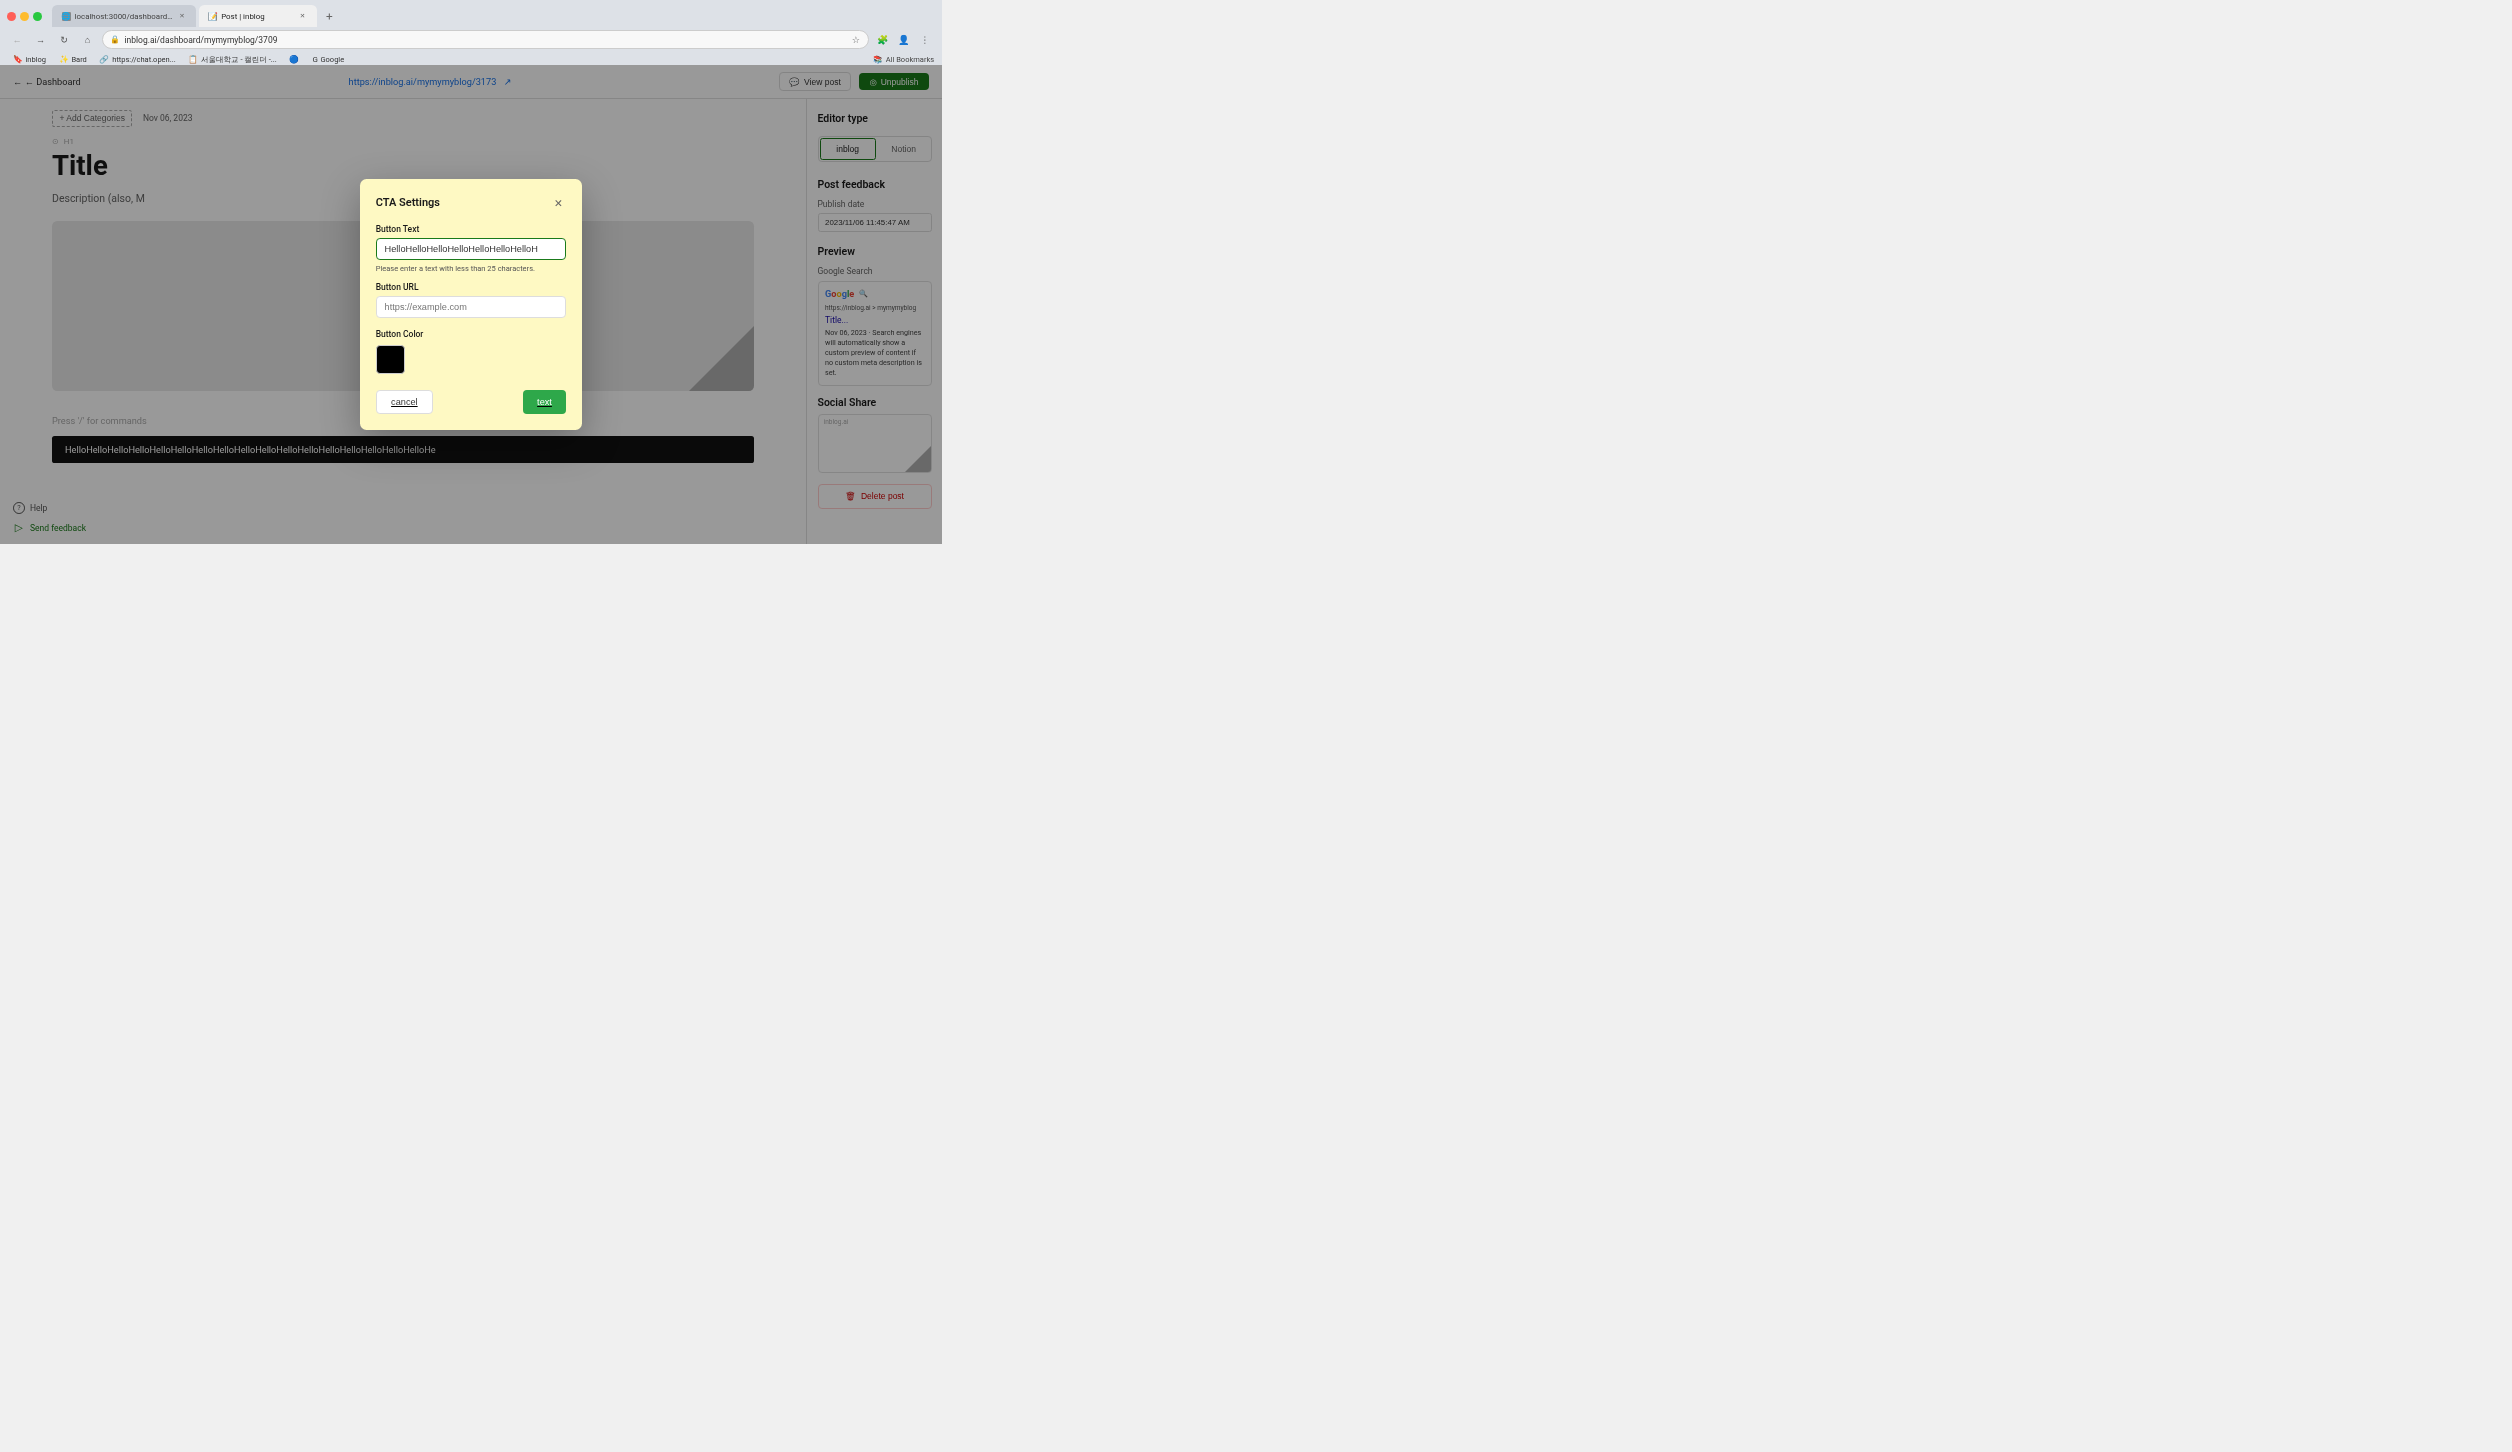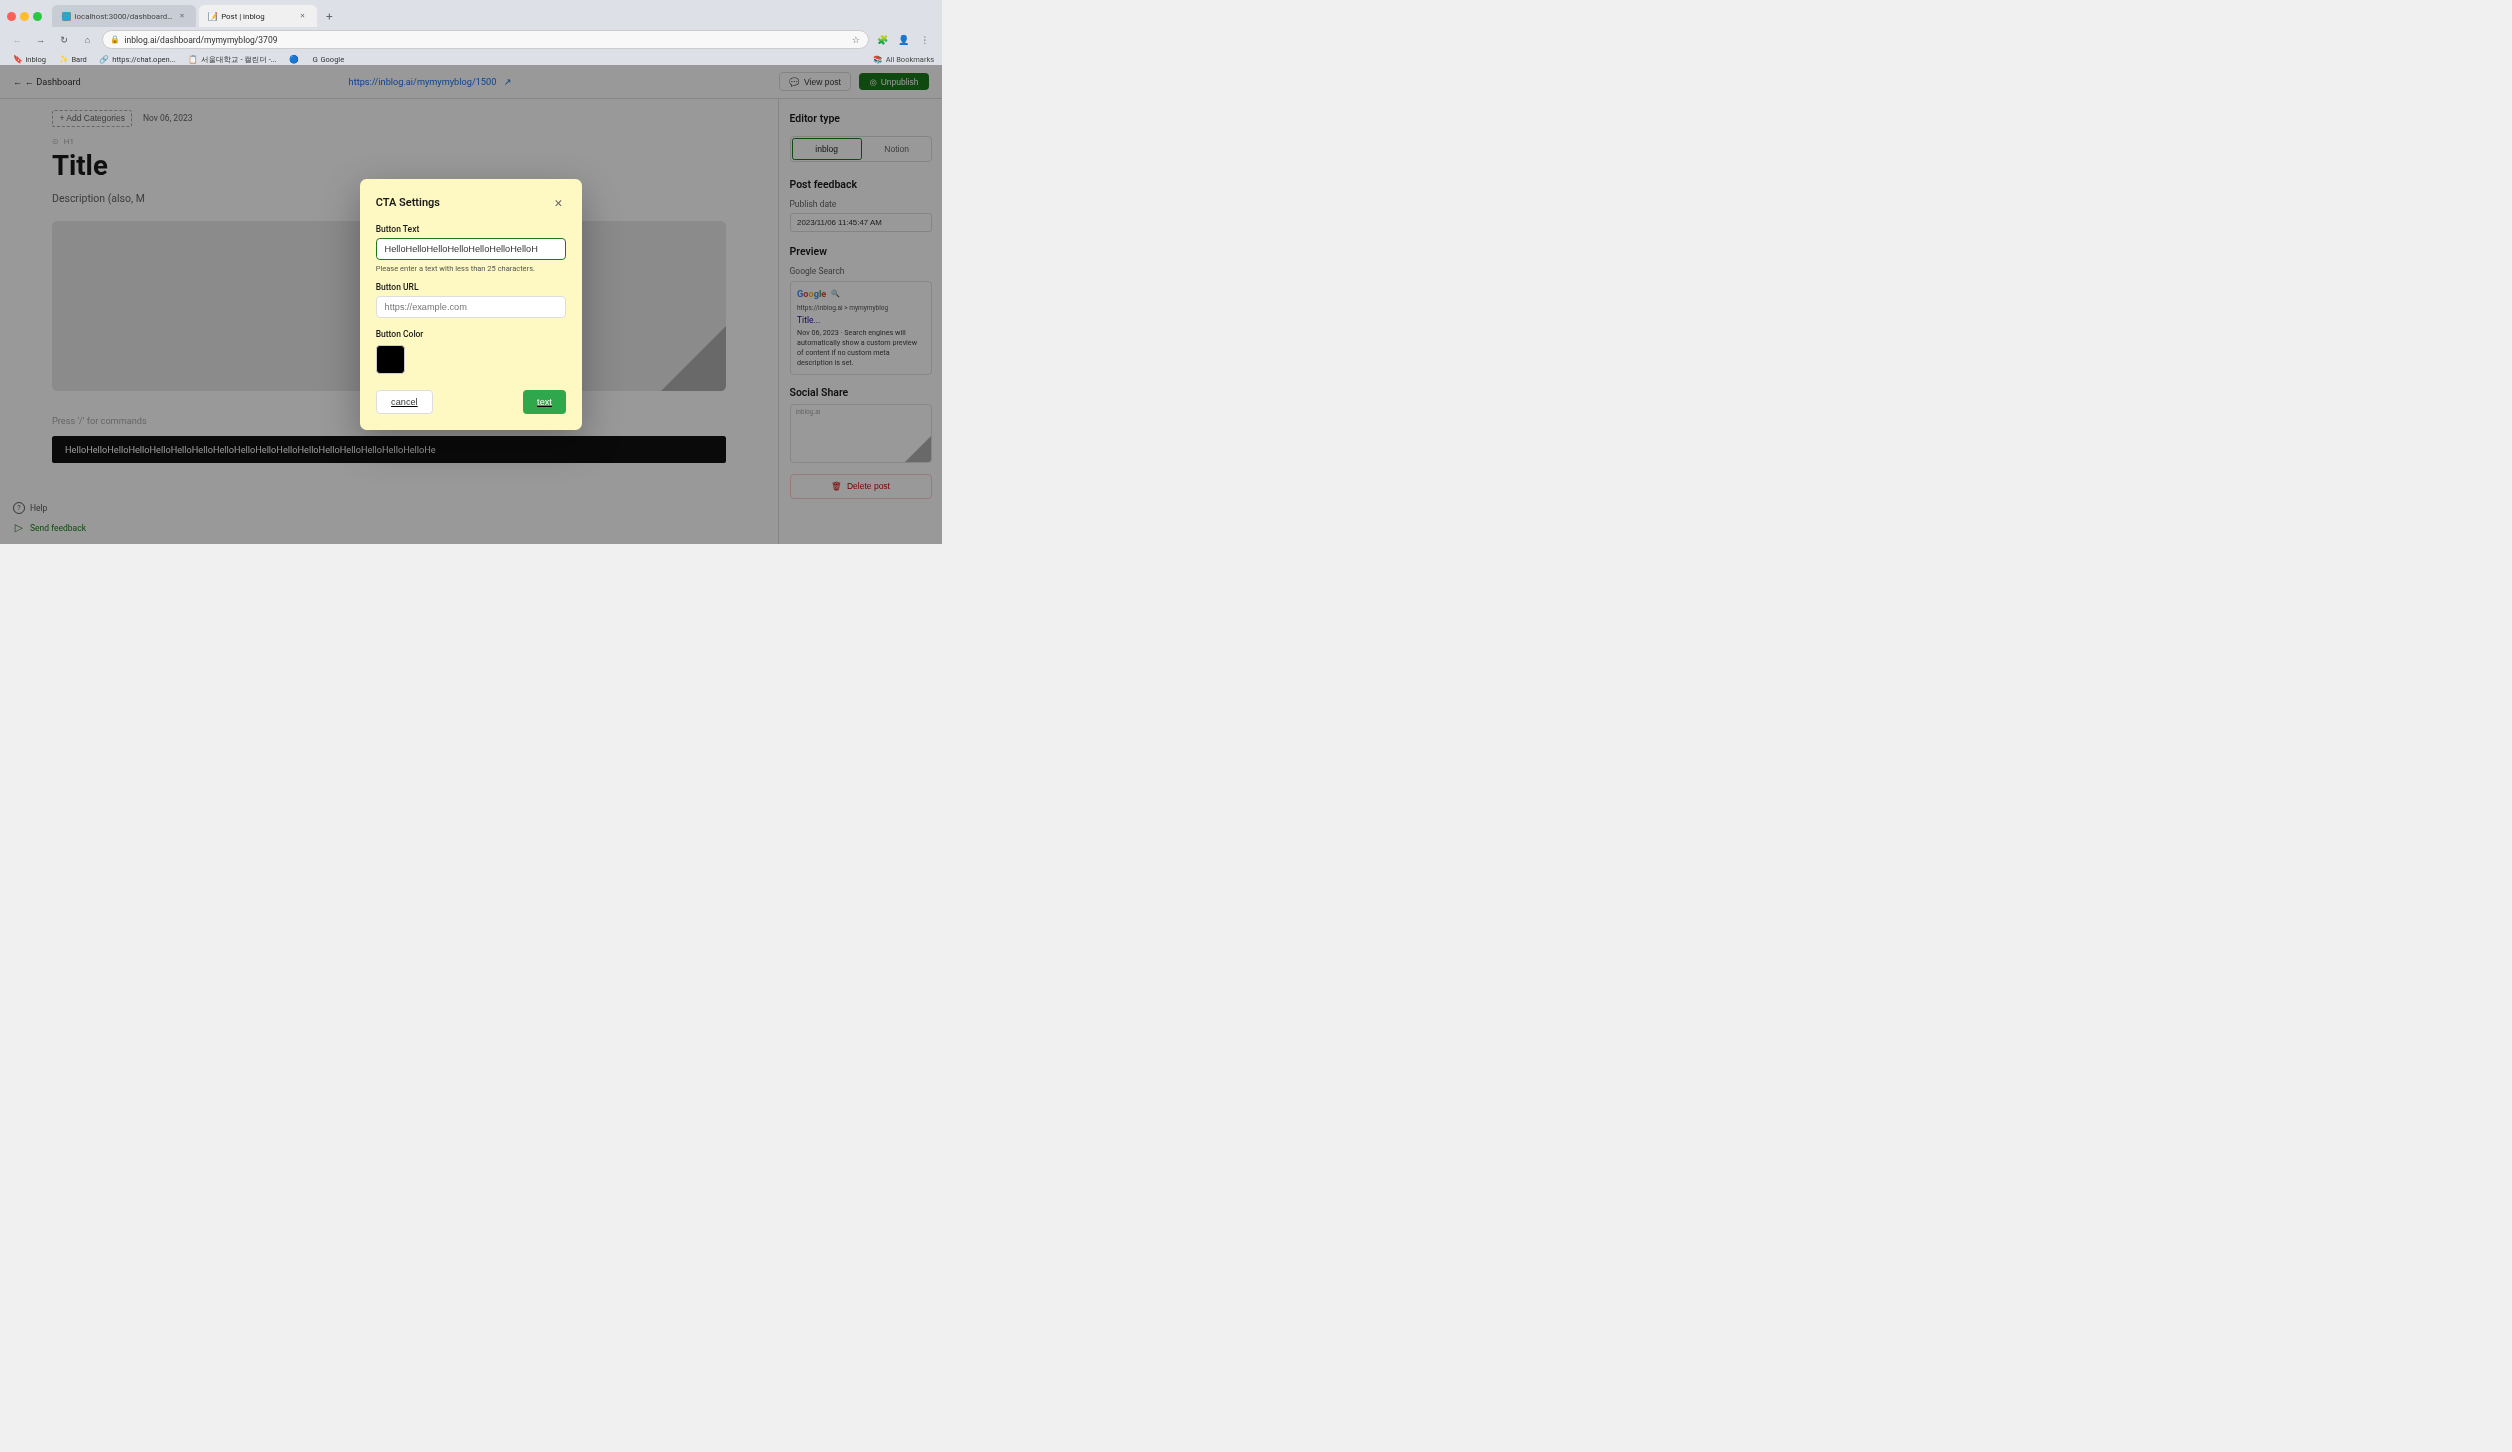--- a/index.html
+++ b/index.html
@@ -227,21 +227,21 @@
 
     .cta-preview-bar {
       background: #111; color: white;
       padding: 7.9px 13px; font-size: 9.2px;
       border-radius: 2.6px;
       overflow: hidden; white-space: nowrap;
     }
 
     
     .right-sidebar {
-      width: 164px;
+      width: 136px;
       background: white;
       border-left: 0.7px solid #e0e0e0;
       padding: 13px 10.5px;
       overflow-y: auto;
       flex-shrink: 0;
     }
 
     .sidebar-section-title {
       font-size: 10.5px; font-weight: 600; color: #1a1a1a;
       margin-bottom: 10.5px;
@@ -496,21 +496,21 @@
 </div>
 
 <div class="app-container">
 
   <div class="app-header">
     <a class="back-link">
       <span>←</span>
       <span>← Dashboard</span>
     </a>
     <div class="header-url">
-      <span>https://inblog.ai/mymymyblog/</span><span style="color:#1a73e8">1500</span>
+      <span>https://inblog.ai/mymymyblog/</span><span style="color:#1a73e8">3173</span>
       <span class="external-link-icon" style="margin-left:5.2px;">↗</span>
     </div>
     <div class="header-actions">
       <button class="view-post-btn">
         <span>💬</span>
         <span>View post</span>
       </button>
       <button class="unpublish-btn">
         <span>◎</span>
         <span>Unpublish</span>

